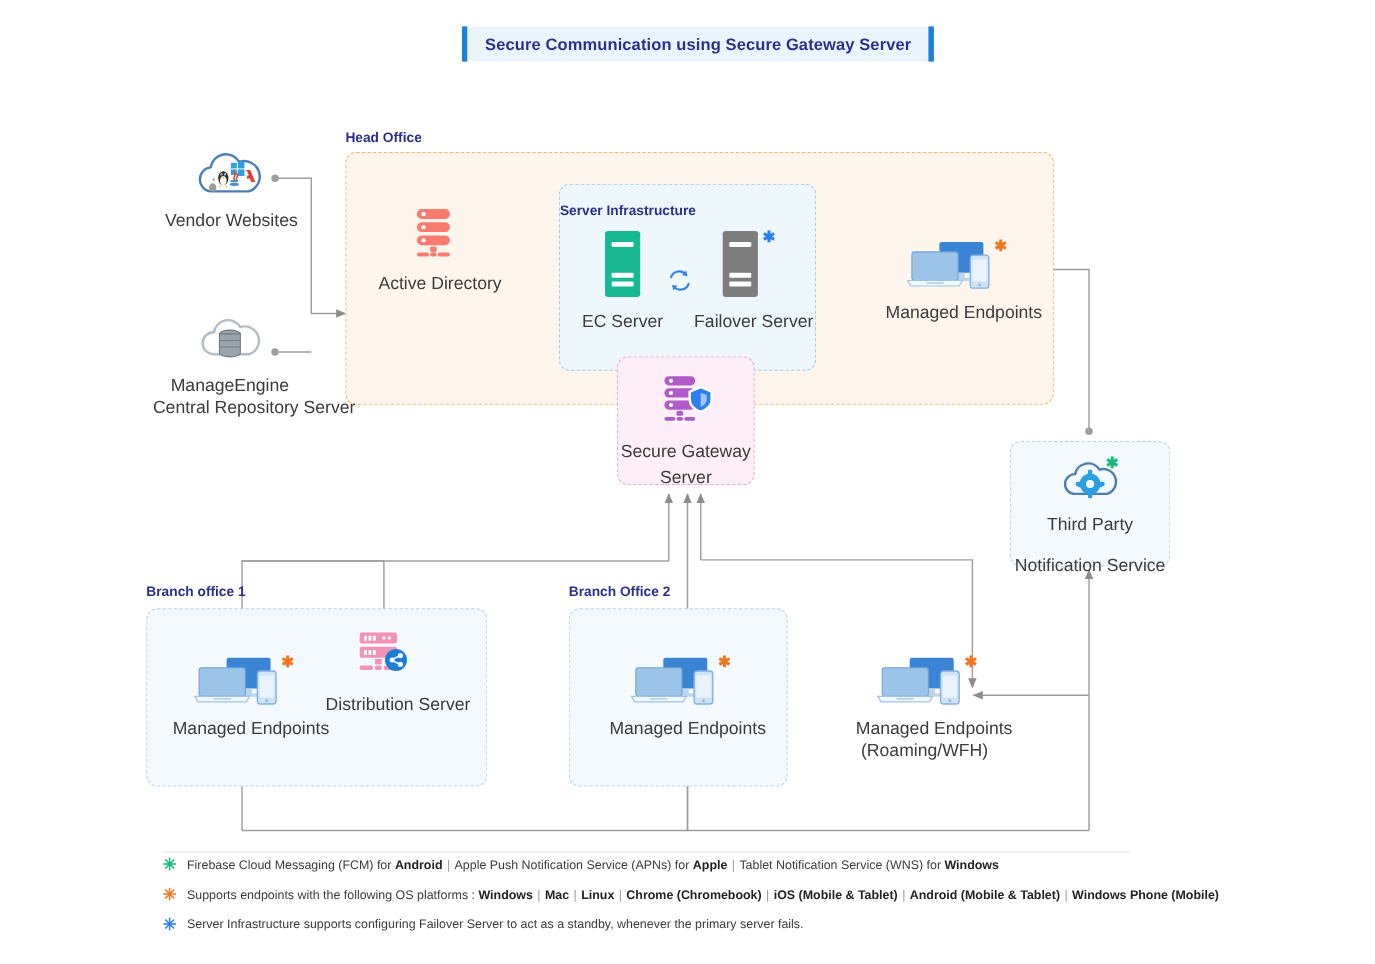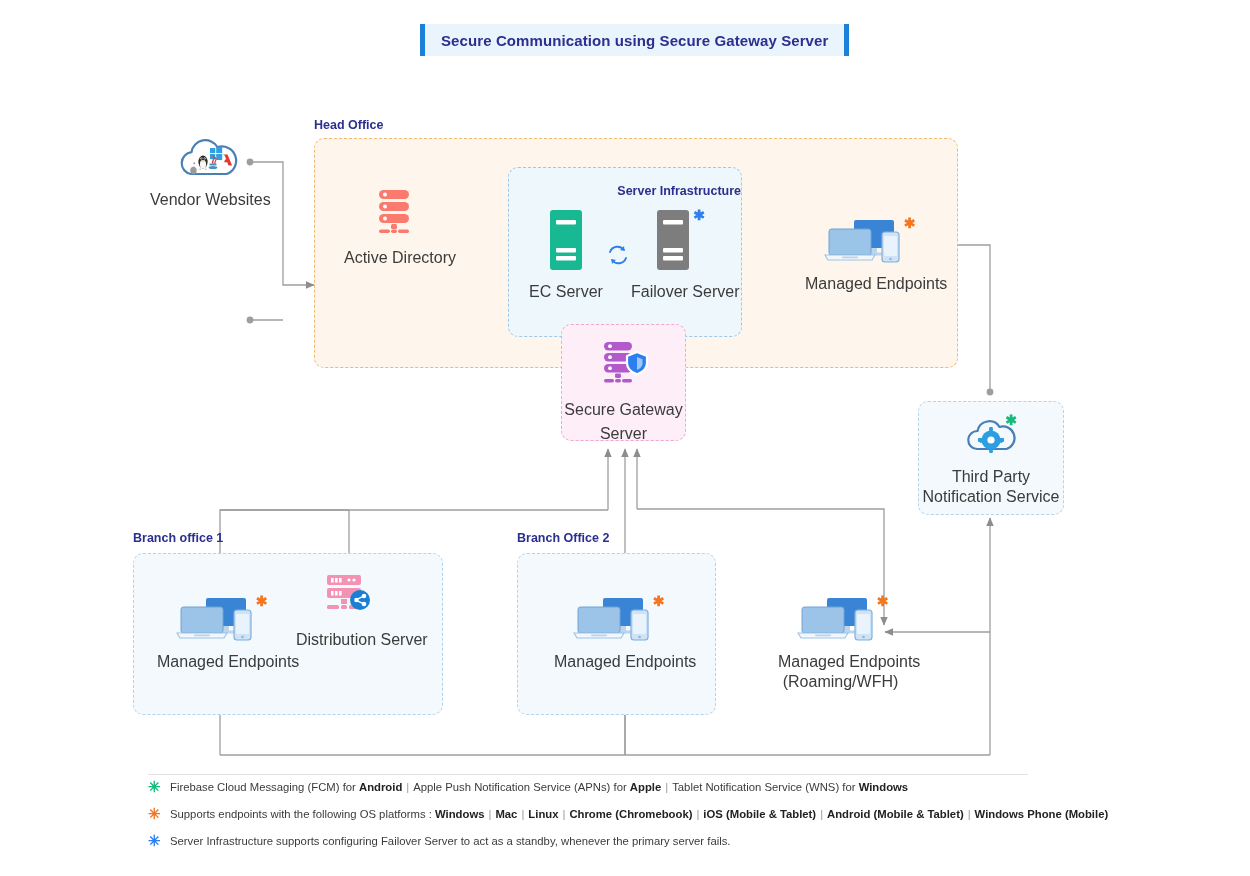--- a/index.html
+++ b/index.html
@@ -49,21 +49,21 @@
   }
   #branch2-zone {
     left: 517px; top: 553px; width: 199px; height: 162px;
     background: #f3f9fd; border: 1.5px dashed #b6d4e8;
   }
   #third-party-zone {
     left: 918px; top: 401px; width: 146px; height: 114px;
     background: #f3f9fd; border: 1.5px dashed #b6d4e8;
   }
   .zone-title-inner {
-    position: absolute; top: 16px; left: 0; right: 0; text-align: right;
+    position: absolute; top: 16px; left: 0; right: 0; text-align: left;
     font-size: 12.5px; font-weight: bold; color: #2b2f8f;
   }
 
   
   .node { position: absolute; text-align: center; }
   .node .caption {
     font-size: 16px; color: #3b3b3b; line-height: 1.25; margin-top: 6px;
     white-space: nowrap;
   }
   .icon-slot { position: relative; display: inline-block; }
@@ -184,20 +184,35 @@
         <path d="M40,22.5 c3,2.6 -1.6,4 -0.2,6.6" stroke="#d64a3f" stroke-width="1.5" fill="none" stroke-linecap="round"></path>
         <path d="M42.4,23.8 c2.4,2.4 -1.6,3.6 -0.4,5.6" stroke="#d64a3f" stroke-width="1.3" fill="none" stroke-linecap="round"></path>
         <rect x="36.4" y="29.6" width="7.2" height="2" rx="1" fill="#4a90c2"></rect>
 
         <path d="M50,20.5 l4.5,0 l4.6,11 l-3.6,0 l-1.3,-3.3 l-3.1,0 l1,-2.6 l1.2,0 l-1.6,-4 z" fill="#e03b2f"></path>
       </svg>
     </div>
     <div class="caption">Vendor Websites</div>
   </div>
 
+  <div class="node" style="left:139px; top:284px; width:140px;">
+    <div class="icon-slot">
+      <svg width="60" height="46" viewBox="0 0 60 46">
+        <path d="M15,38 a10,10 0 0 1 0.5,-20 a13,13 0 0 1 24,-4.6 a10,10 0 0 1 8,24.6 z" fill="#ffffff" stroke="#b3bcc4" stroke-width="2.2" stroke-linejoin="round"></path>
+        <g fill="#9aa4ad" stroke="#6f7a84" stroke-width="1">
+          <ellipse cx="30" cy="19.5" rx="9.5" ry="3.4"></ellipse>
+          <path d="M20.5,19.5 v5.5 a9.5,3.4 0 0 0 19,0 v-5.5z"></path>
+          <path d="M20.5,25.5 v5.5 a9.5,3.4 0 0 0 19,0 v-5.5z"></path>
+          <path d="M20.5,31.5 v5.5 a9.5,3.4 0 0 0 19,0 v-5.5z"></path>
+        </g>
+      </svg>
+    </div>
+    <div class="caption">ManageEngine</div>
+    <div class="caption" style="margin-top:0;">Central Repository Server</div>
+  </div>
 
   <div class="node" style="left:524px; top:208px; width:84px;">
     <div class="icon-slot">
       <svg width="40" height="64" viewBox="0 0 40 64">
         <rect x="4" y="2" width="32" height="60" rx="3" fill="#17b892"></rect>
         <rect x="10" y="12" width="20" height="4.5" rx="1" fill="#ffffff"></rect>
         <rect x="10" y="40" width="20" height="4.5" rx="1" fill="#ffffff"></rect>
         <rect x="10" y="48" width="20" height="4.5" rx="1" fill="#ffffff"></rect>
       </svg>
     </div>
@@ -302,21 +317,21 @@
             <rect x="-13" y="-1.9" width="5" height="3.8" rx="1"></rect>
             <rect x="8" y="-1.9" width="5" height="3.8" rx="1"></rect>
             <rect x="-9.6" y="-9.6" width="3.8" height="5" rx="1" transform="rotate(-45)"></rect>
             <rect x="5.8" y="-9.6" width="3.8" height="5" rx="1" transform="rotate(45)"></rect>
           </g>
         </g>
       </svg>
       <span class="ast ast-green" style="right:2px; top:-2px;">✱</span>
     </div>
     <div class="caption">Third Party</div>
-    <div class="caption" style="margin-top:0;">Notification Service</div>
+    <div class="caption" style="margin-top:17px;">Notification Service</div>
   </div>
 
   <div class="node" style="left:157px; top:596px; width:125px;">
     <div class="icon-slot">
       <svg width="88" height="46" viewBox="0 0 88 46">
         <rect x="30" y="2" width="40" height="28" rx="2" fill="#3a84d6"></rect>
         <rect x="47" y="30" width="6" height="5" fill="#bcd4ec"></rect>
         <rect x="38" y="34.5" width="24" height="3" rx="1.5" fill="#bcd4ec"></rect>
         <rect x="5" y="11" width="42" height="26" rx="2.5" fill="#9cc3e8" stroke="#6fa4d4" stroke-width="1"></rect>
         <path d="M1,37 h50 l-3,5 h-44 z" fill="#f2f7fc" stroke="#9cc3e8" stroke-width="1.1"></path>

